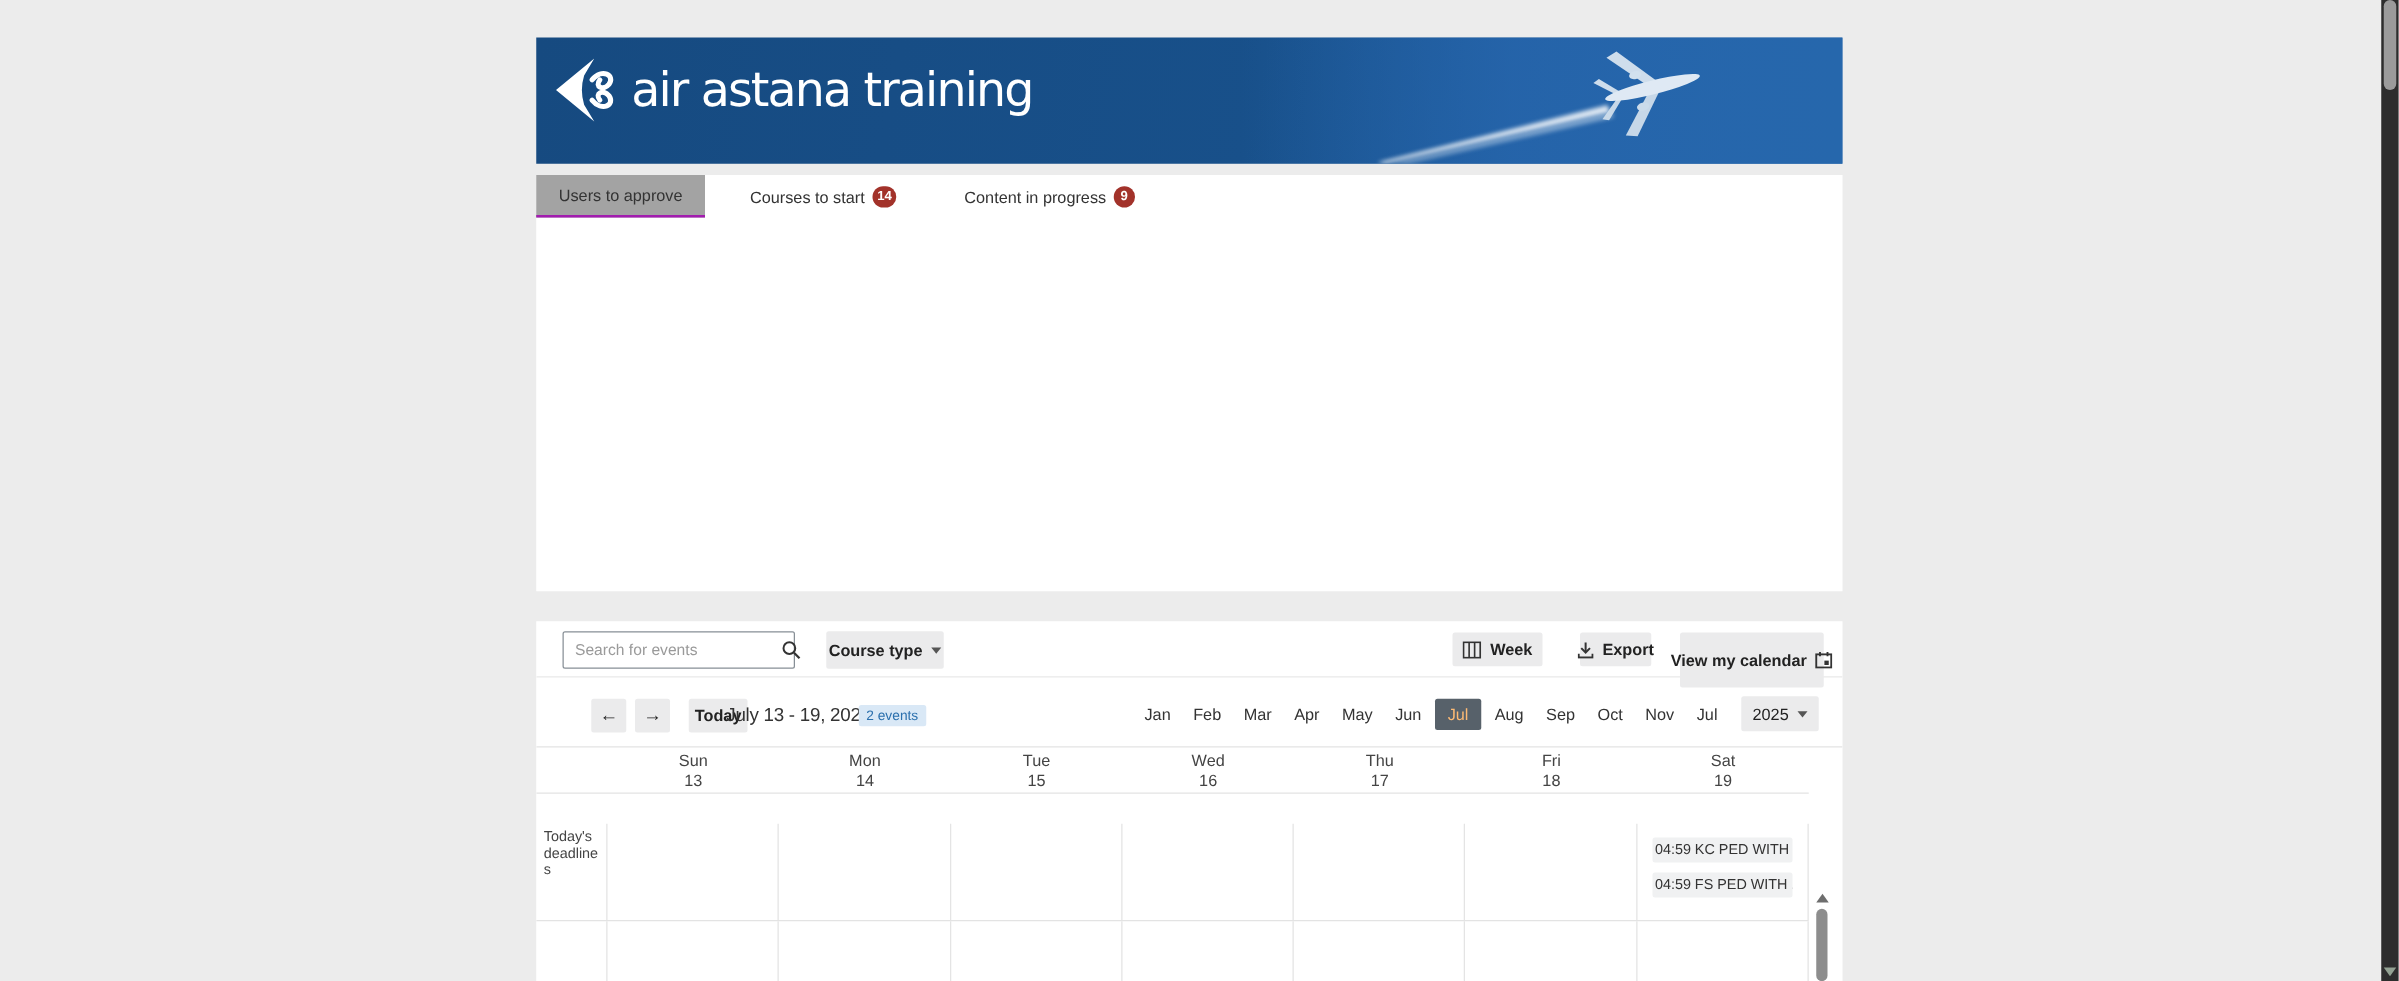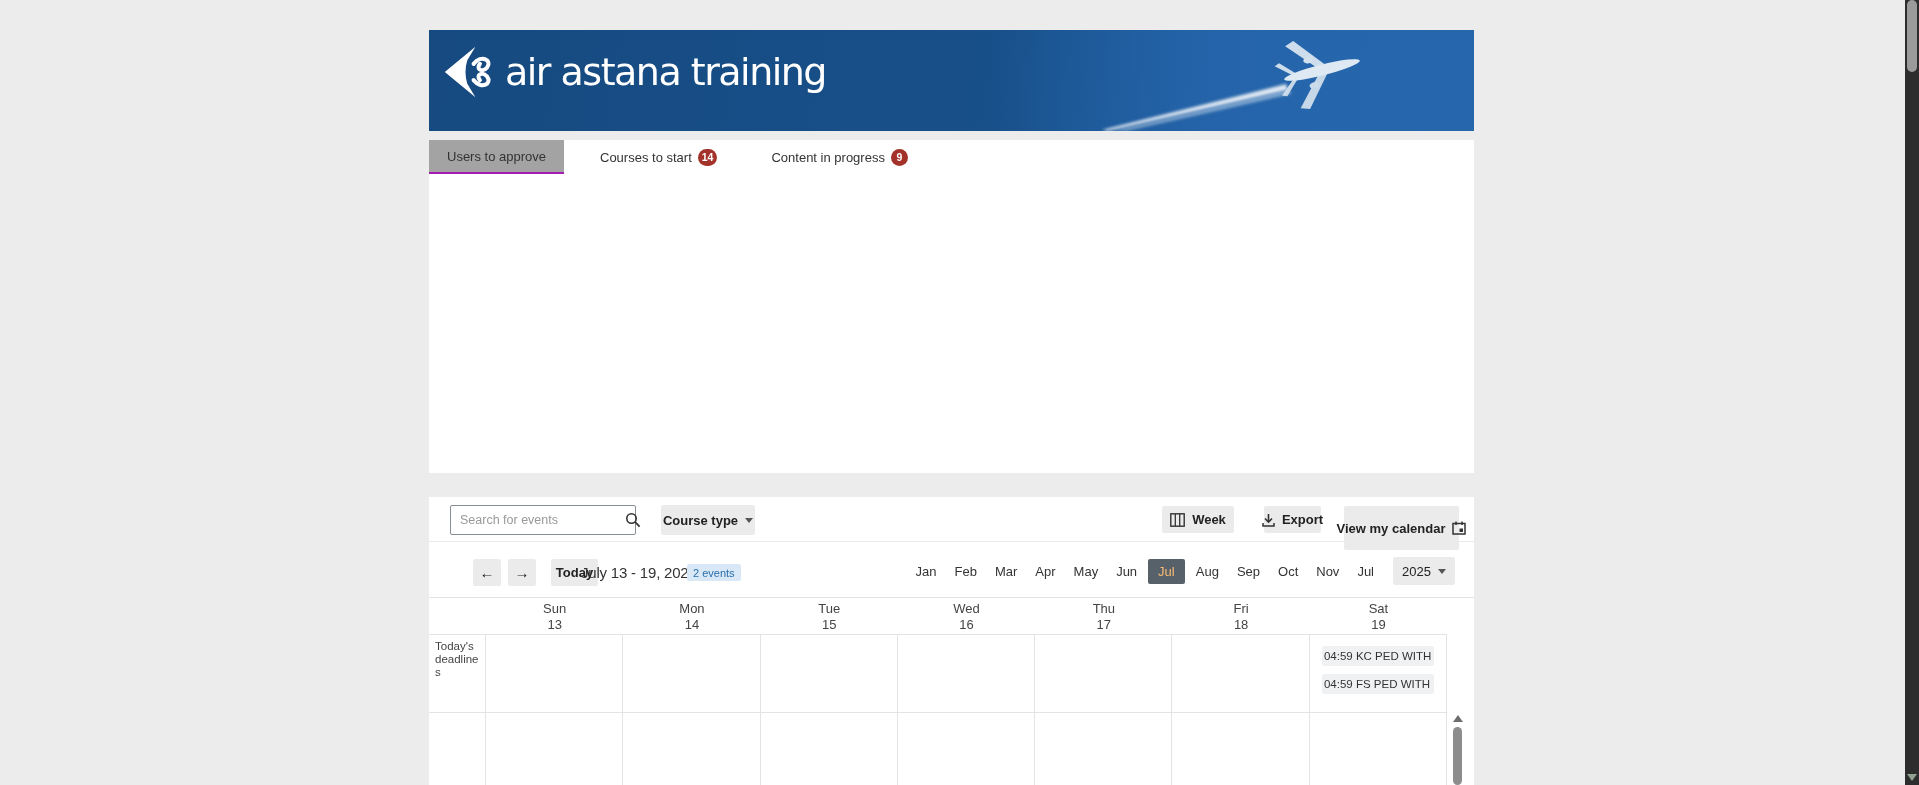--- a/index.html
+++ b/index.html
@@ -63,21 +63,21 @@
     font-size: 11px; border-radius: 2px; display: flex; align-items: center; }
   .months { position: absolute; right: 19px; top: 14px; display: flex; align-items: center; }
   .month { font-size: 13px; color: #333; padding: 5px 7px; margin-left: 4px; border-radius: 2px; cursor: pointer; }
   .month.selected { background: #57616a; color: #fdba74; padding: 5px 10px; }
   .year-btn { margin-left: 12px; width: 62px; height: 28px; font-weight: normal; font-size: 13px; }
 
   .grid { position: absolute; left: 0; top: 100px; width: 1045px; border-top: 1px solid #e3e3e3; }
   .grid-header { display: grid; grid-template-columns: 57px repeat(7, 137.3px); width: 1018px; height: 37px; border-bottom: 1px solid #e3e3e3; }
   .day-cell { text-align: center; font-size: 13px; color: #444; line-height: 16px; padding-top: 3px; }
   .grid-row { display: grid; grid-template-columns: 57px repeat(7, 137.3px); width: 1018px; }
-  .row-deadlines { height: 78px; border-bottom: 1px solid #e3e3e3; }
+  .row-deadlines { height: 78px; border-bottom: 1px solid #e3e3e3; margin-top: 24px; }
   .row-next { height: 88px; }
   .cell { border-right: 1px solid #e4e4e4; }
   .label-cell { font-size: 11.5px; color: #444; padding: 5px 4px 0 6px; line-height: 13px; word-break: break-all; }
   .chip { margin: 0 auto; width: 112px; background: #f0f1f2; border-radius: 2px; font-size: 11.5px; color: #333;
     text-align: center; padding: 4px 2px; white-space: nowrap; overflow: hidden; cursor: pointer; }
   .chip.first { margin-top: 11px; }
   .chip.second { margin-top: 8px; }
 
   .inner-scrollbar { position: absolute; left: 1022px; top: 216px; width: 13px; height: 72px; }
   .inner-scrollbar .up { position: absolute; top: 2px; left: 2px; width: 0; height: 0;

